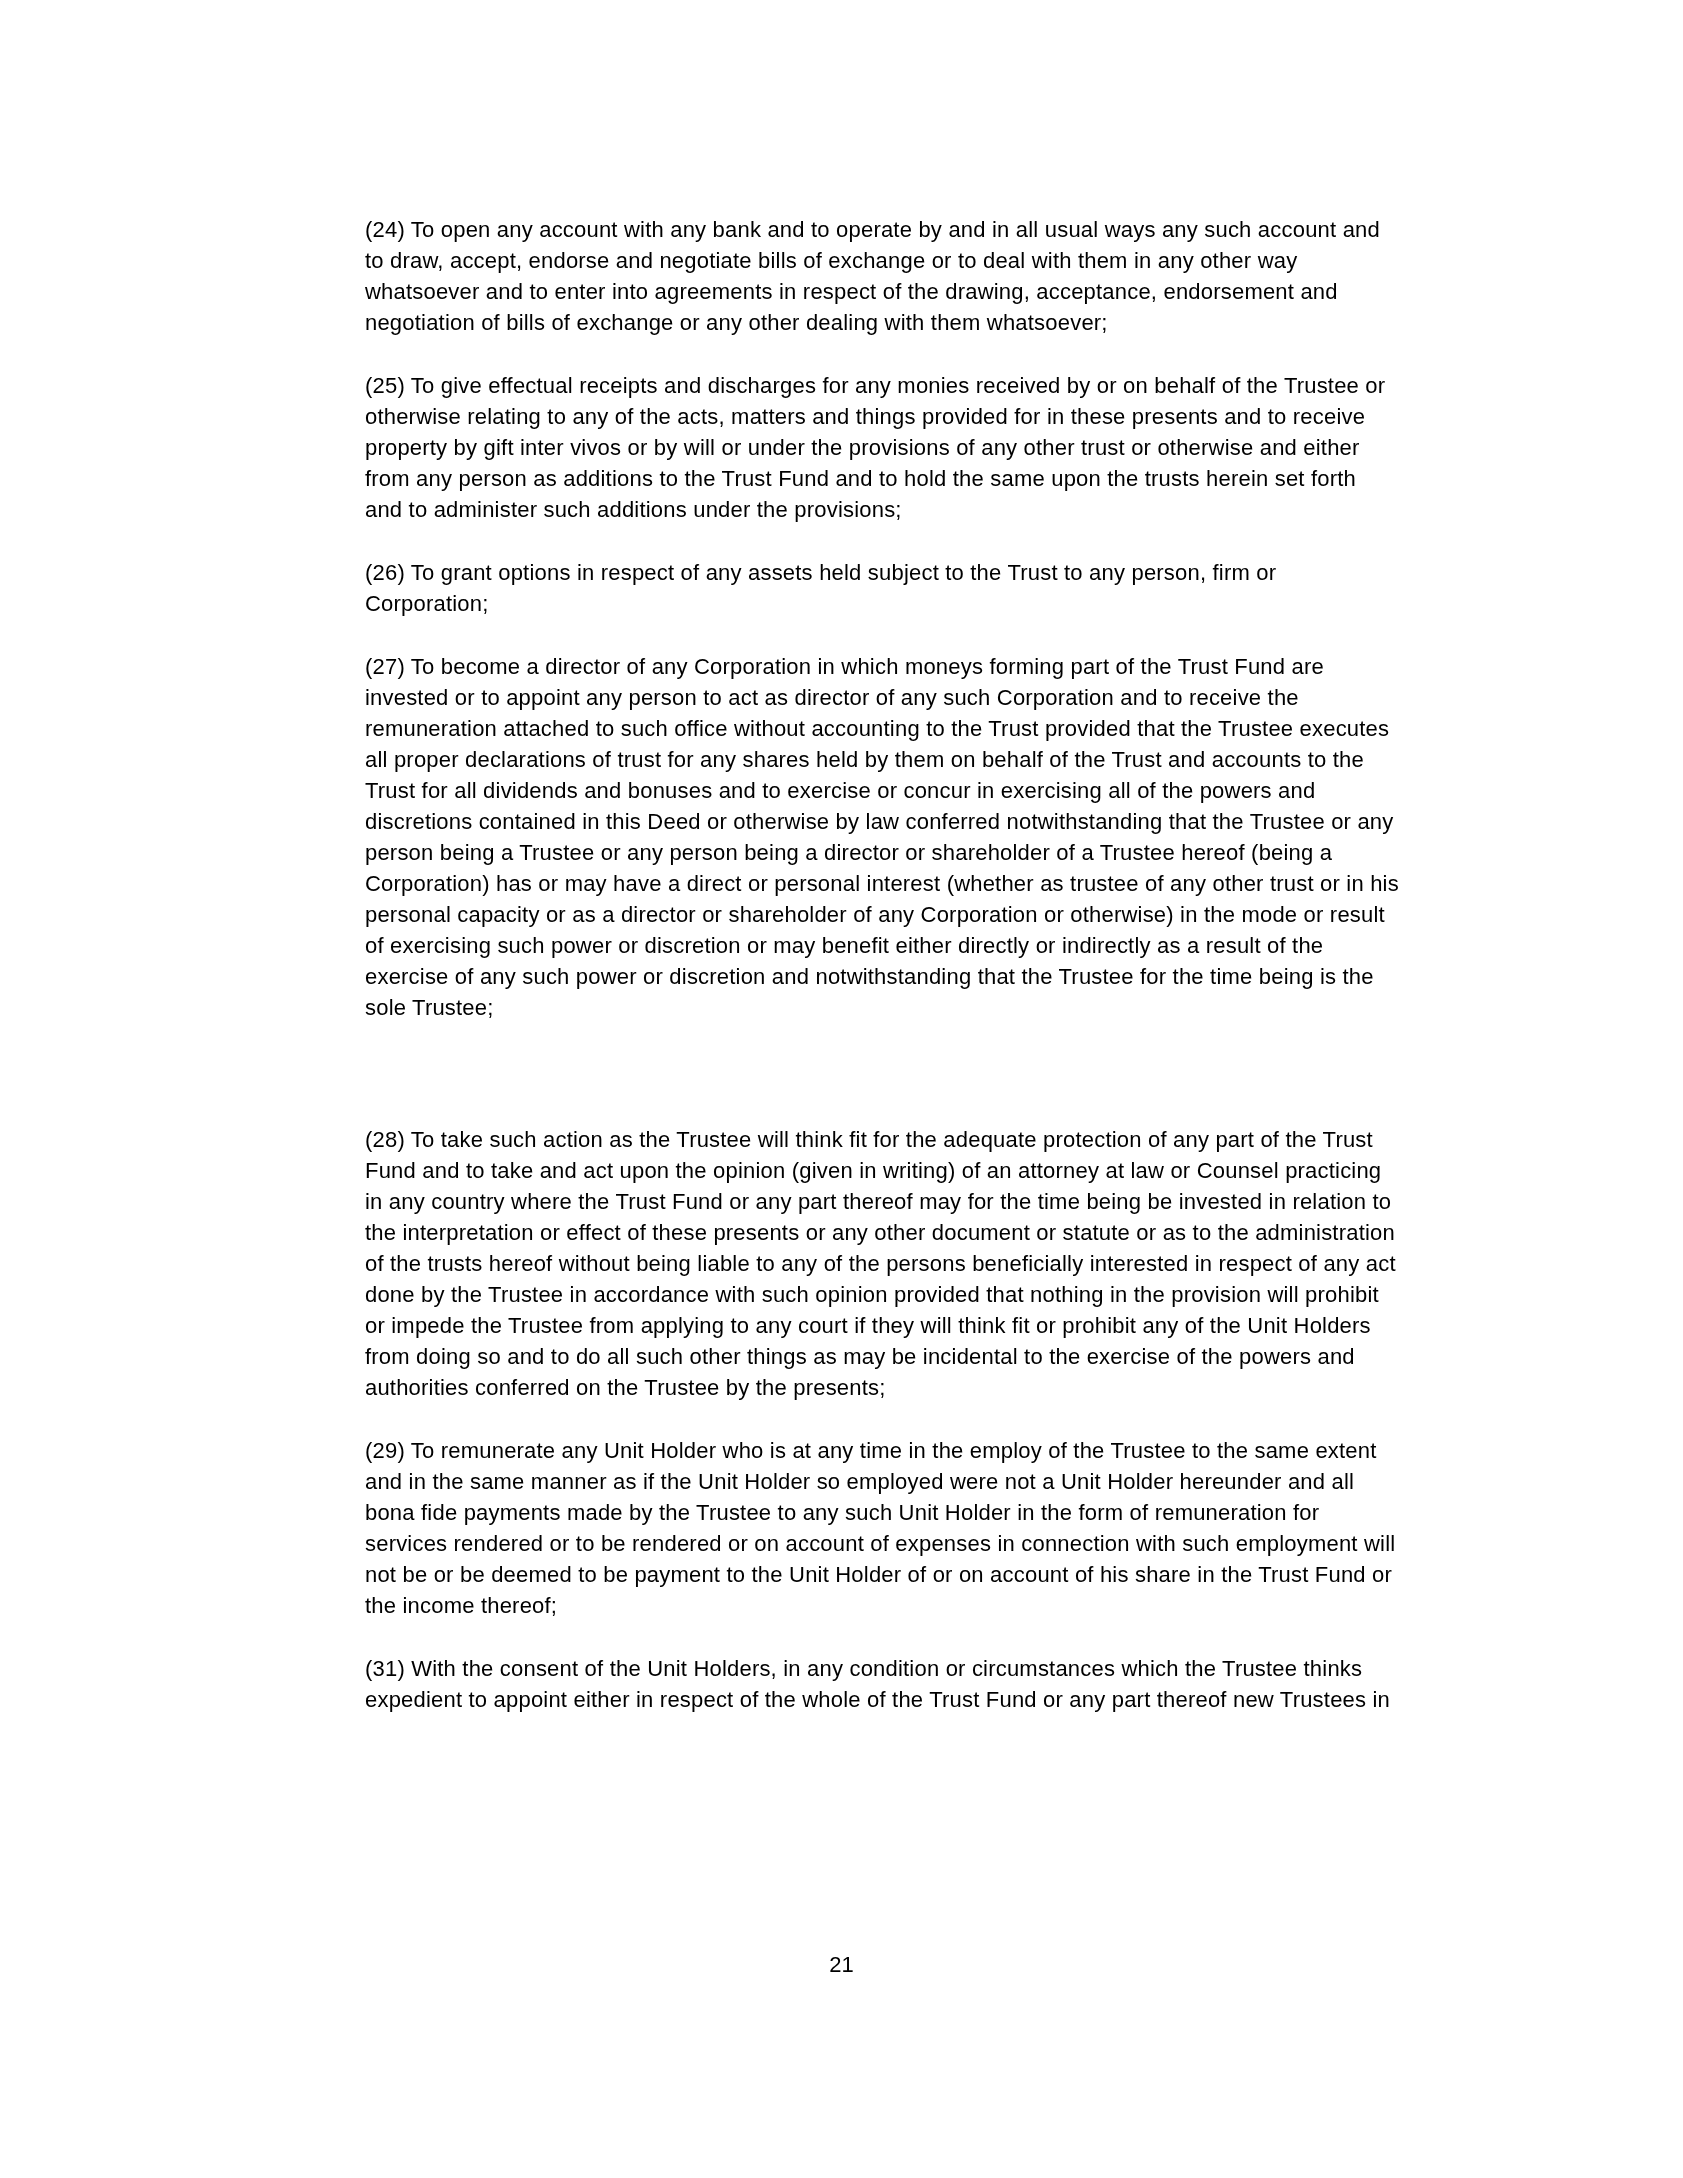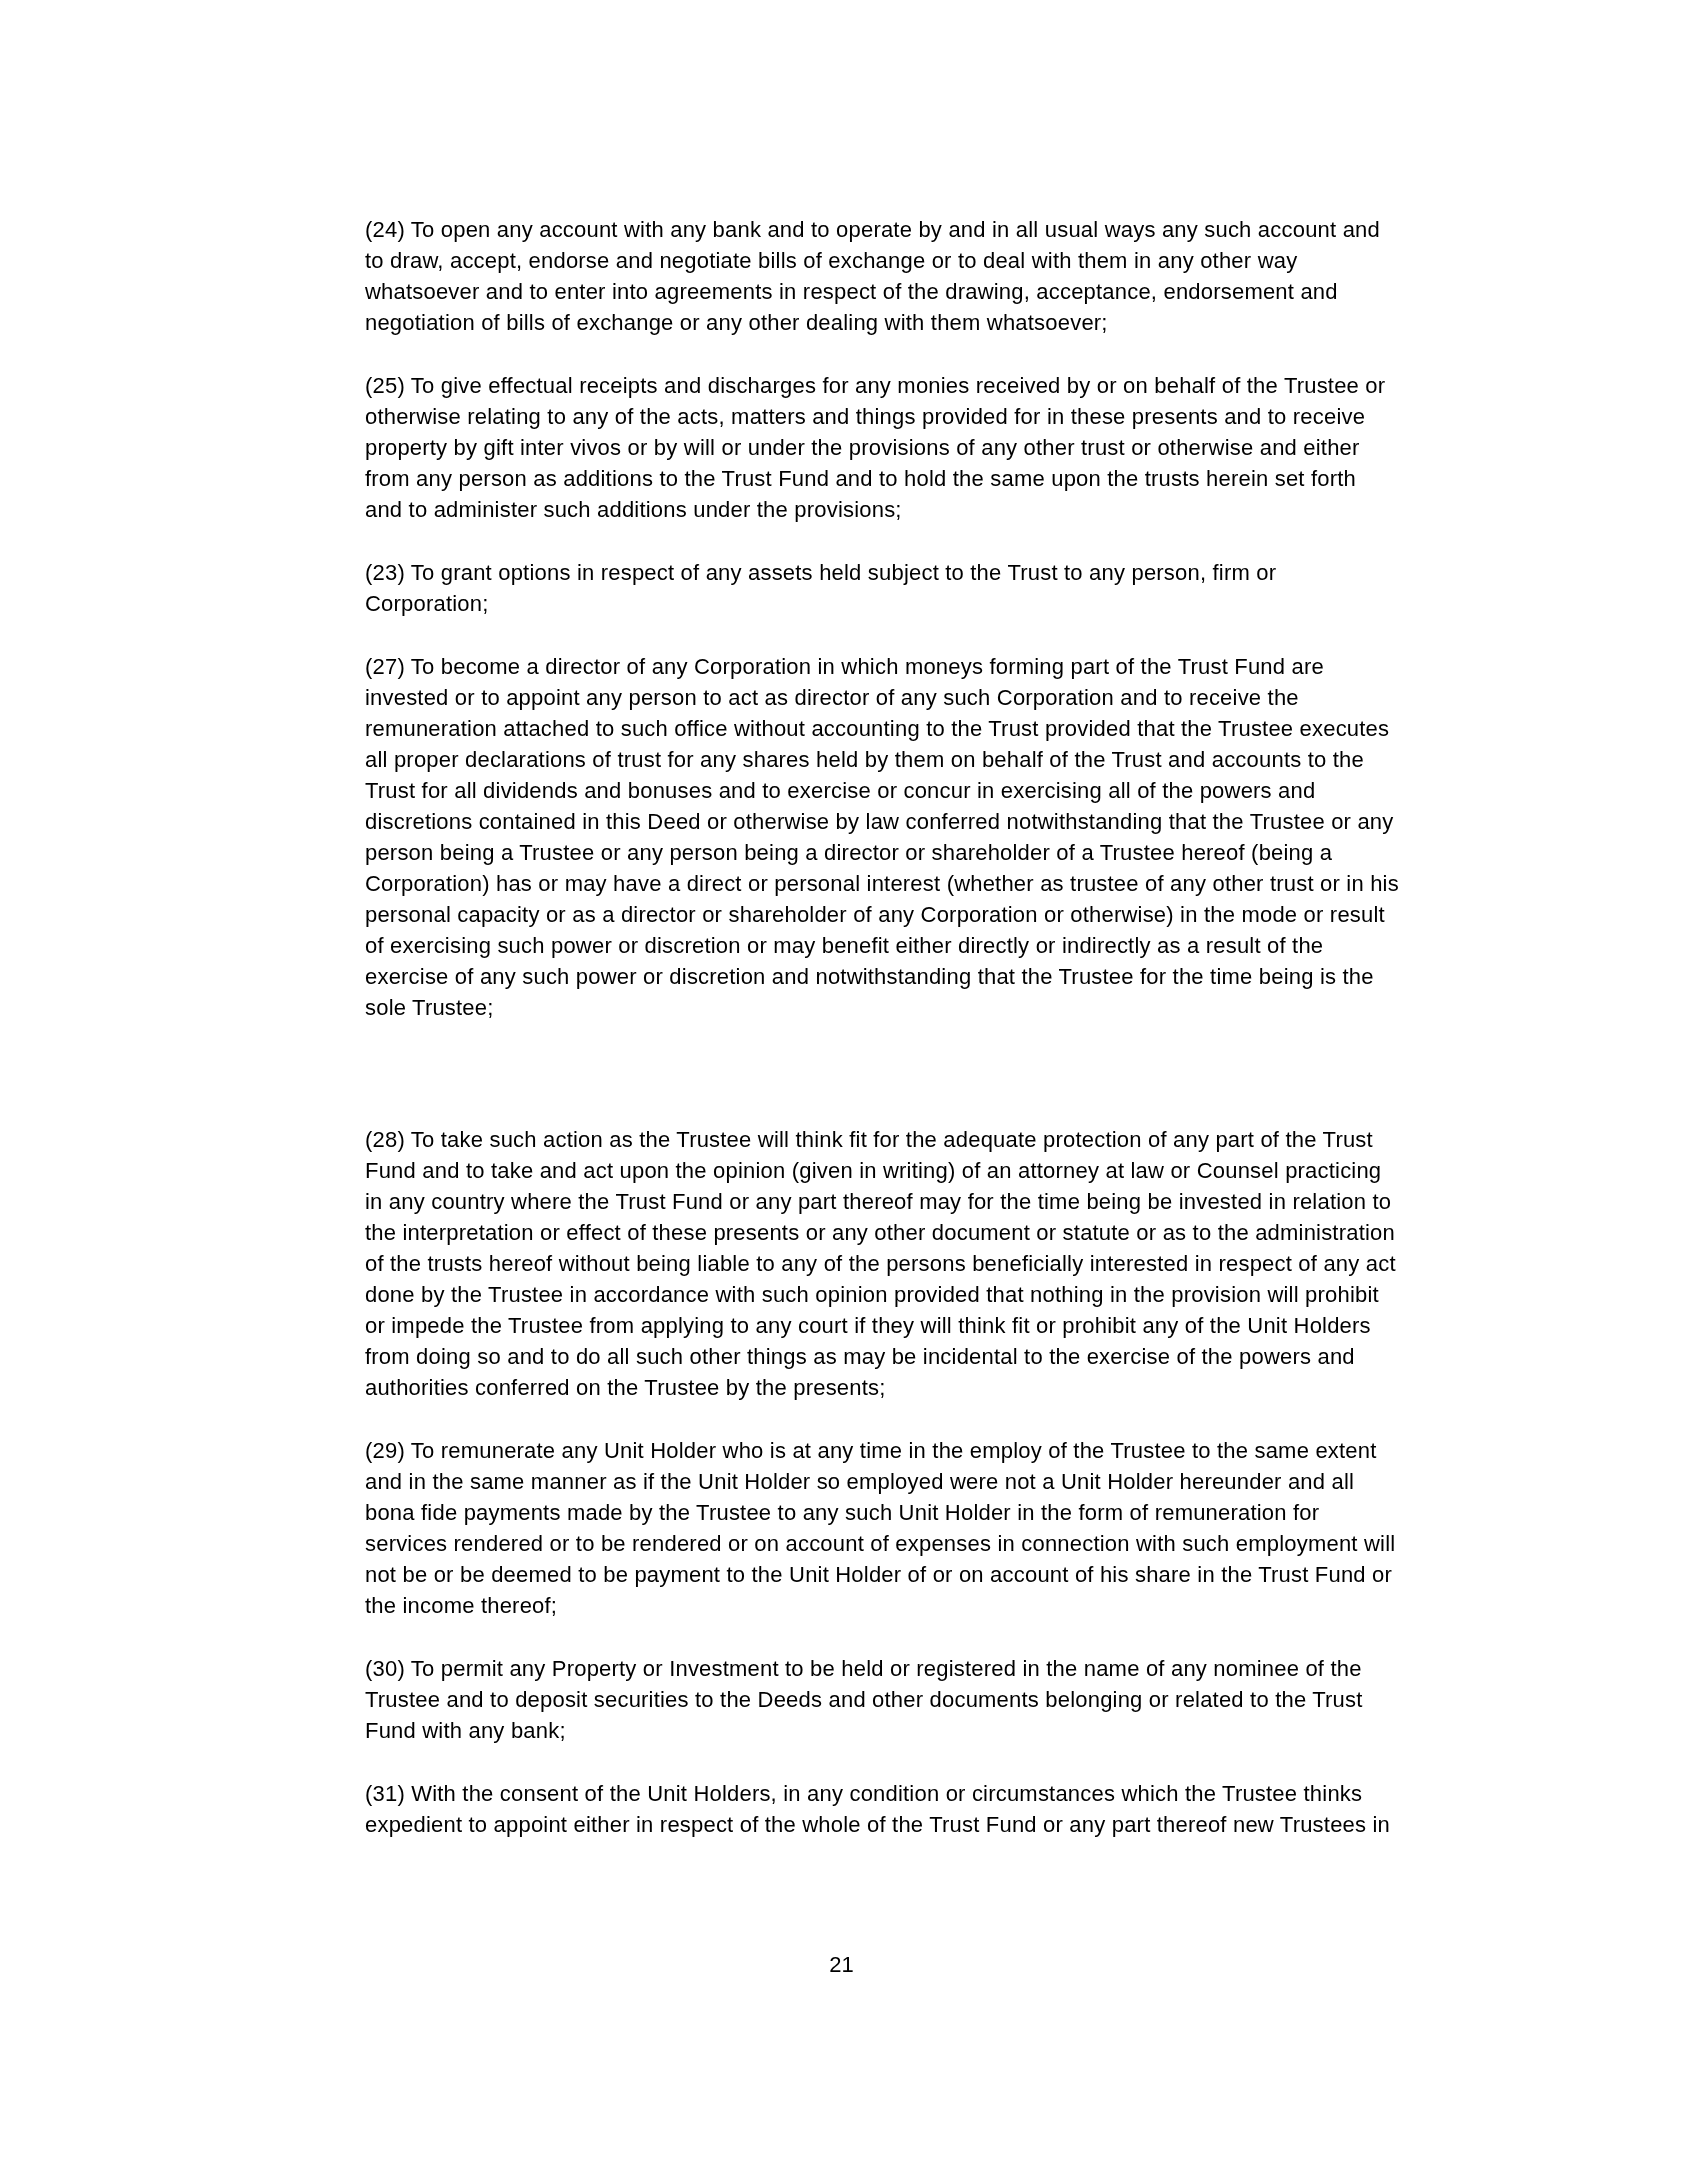--- a/index.html
+++ b/index.html
@@ -54,21 +54,21 @@
   <div class="text-block">
     <p class="para">(24) To open any account with any bank and to operate by and in all usual ways any such account and
 to draw, accept, endorse and negotiate bills of exchange or to deal with them in any other way
 whatsoever and to enter into agreements in respect of the drawing, acceptance, endorsement and
 negotiation of bills of exchange or any other dealing with them whatsoever;</p>
     <p class="para">(25) To give effectual receipts and discharges for any monies received by or on behalf of the Trustee or
 otherwise relating to any of the acts, matters and things provided for in these presents and to receive
 property by gift inter vivos or by will or under the provisions of any other trust or otherwise and either
 from any person as additions to the Trust Fund and to hold the same upon the trusts herein set forth
 and to administer such additions under the provisions;</p>
-    <p class="para">(23) To grant options in respect of any assets held subject to the Trust to any person, firm or
+    <p class="para">(26) To grant options in respect of any assets held subject to the Trust to any person, firm or
 Corporation;</p>
     <p class="para">(27) To become a director of any Corporation in which moneys forming part of the Trust Fund are
 invested or to appoint any person to act as director of any such Corporation and to receive the
 remuneration attached to such office without accounting to the Trust provided that the Trustee executes
 all proper declarations of trust for any shares held by them on behalf of the Trust and accounts to the
 Trust for all dividends and bonuses and to exercise or concur in exercising all of the powers and
 discretions contained in this Deed or otherwise by law conferred notwithstanding that the Trustee or any
 person being a Trustee or any person being a director or shareholder of a Trustee hereof (being a
 Corporation) has or may have a direct or personal interest (whether as trustee of any other trust or in his
 personal capacity or as a director or shareholder of any Corporation or otherwise) in the mode or result
@@ -83,21 +83,18 @@
 done by the Trustee in accordance with such opinion provided that nothing in the provision will prohibit
 or impede the Trustee from applying to any court if they will think fit or prohibit any of the Unit Holders
 from doing so and to do all such other things as may be incidental to the exercise of the powers and
 authorities conferred on the Trustee by the presents;</p>
     <p class="para">(29) To remunerate any Unit Holder who is at any time in the employ of the Trustee to the same extent
 and in the same manner as if the Unit Holder so employed were not a Unit Holder hereunder and all
 bona fide payments made by the Trustee to any such Unit Holder in the form of remuneration for
 services rendered or to be rendered or on account of expenses in connection with such employment will
 not be or be deemed to be payment to the Unit Holder of or on account of his share in the Trust Fund or
 the income thereof;</p>
-    <p class="para">(30) To permit any Property or Investment to be held or registered in the name of any nominee of the
-Trustee and to deposit securities to the Deeds and other documents belonging or related to the Trust
-Fund with any bank;</p>
     <p class="para">(31) With the consent of the Unit Holders, in any condition or circumstances which the Trustee thinks
 expedient to appoint either in respect of the whole of the Trust Fund or any part thereof new Trustees in</p>
   </div>
   <div class="page-number">21</div>
 </div>
 
 
 </body></html>

